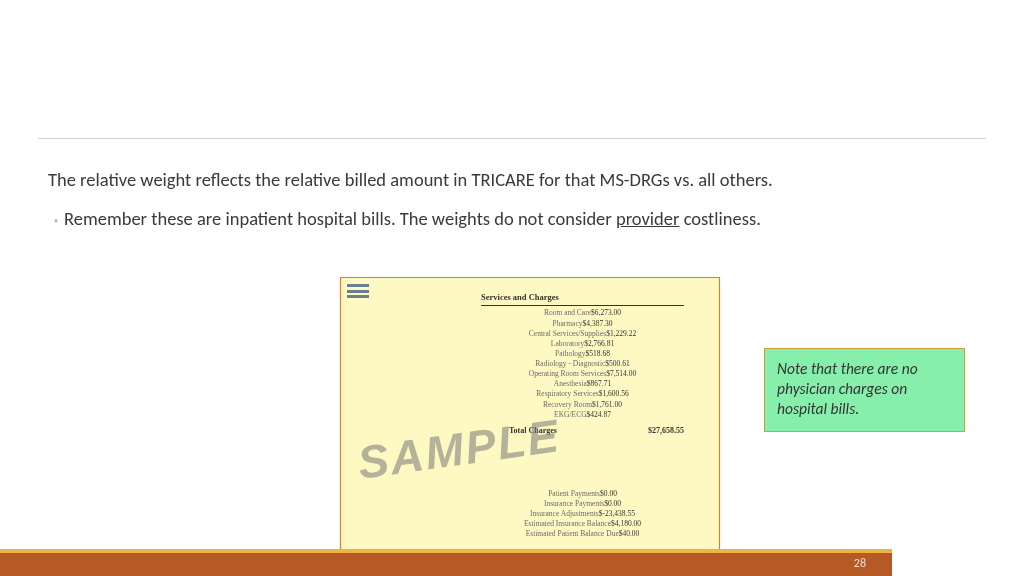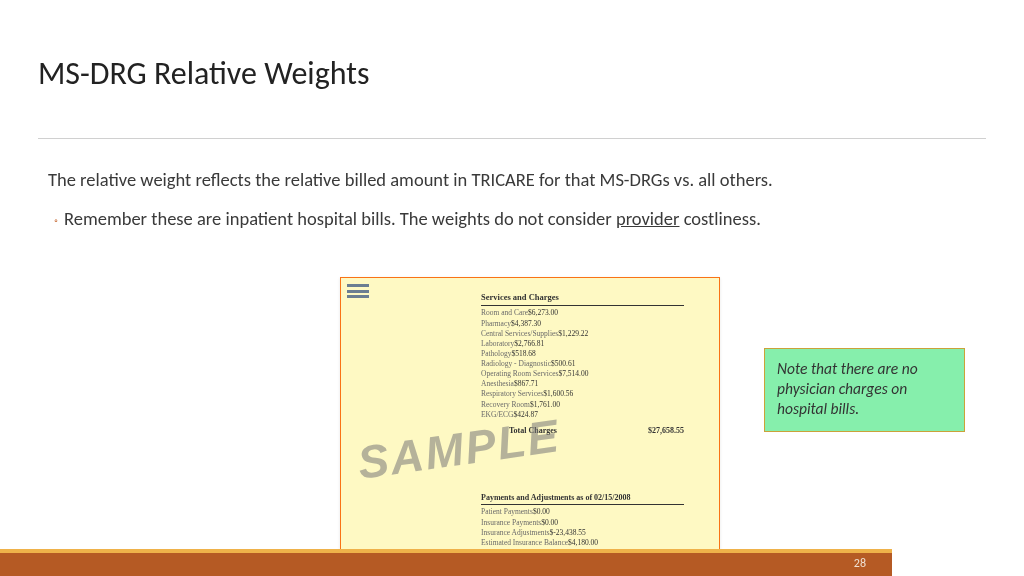--- a/index.html
+++ b/index.html
@@ -11,34 +11,33 @@
   .bullet-row { display: flex; margin-top: 14px; }
   .bullet-mark { width: 16px; flex-shrink: 0; color: #c05a1e; font-size: 10px; padding-top: 7px; text-align: center; }
   .bullet-content { font-size: 18.5px; line-height: 1.35; color: #3a3a3a; }
   .u { text-decoration: underline; }
   .bill { position: absolute; left: 340px; top: 277px; width: 380px; height: 278px; background: #fef9c3; border: 1px solid #f97316; box-shadow: 0 1px 3px rgba(0,0,0,0.1); overflow: hidden; }
   .bill-bars { position: absolute; left: 6px; top: 6px; width: 22px; height: 14px; display: flex; flex-direction: column; justify-content: space-between; }
   .bill-bar { height: 3px; background: #6b7e92; }
   .bill-inner { position: absolute; left: 140px; top: 14px; right: 35px; font-family: Georgia, 'Times New Roman', serif; font-size: 7.5px; color: #333; line-height: 1.35; }
   .bill-h { font-weight: bold; font-size: 8.5px; border-bottom: 0.5px solid #333; padding-bottom: 2px; margin-bottom: 2px; }
   .bill-h2 { font-weight: bold; font-size: 8px; border-bottom: 0.5px solid #333; padding-bottom: 1px; margin-top: 4px; margin-bottom: 2px; }
-  .bill-row { display: flex; justify-content: flex-start; }
+  .bill-row { display: flex; justify-content: center; }
   .bill-row .n { color: #6a6a6a; }
   .bill-row .v { color: #333; }
   .bill-total { display: flex; justify-content: space-between; font-weight: bold; margin-top: 6px; font-size: 8px; margin-left: 28px; }
   .sample { position: absolute; left: 16px; bottom: 78px; font-family: Arial, sans-serif; font-size: 46px; font-weight: 800; color: rgba(120,120,120,0.55); transform: rotate(-8deg); letter-spacing: 2px; font-style: italic; }
   .callout { position: absolute; left: 764px; top: 348px; width: 201px; padding: 10px 12px 12px 12px; background: #86efac; border: 0.8px solid #caa23a; font-size: 15.5px; font-style: italic; color: #333; line-height: 1.3; }
   .footer { position: absolute; left: 0; bottom: 0; width: 892px; height: 27px; background: #b55a24; border-top: 4px solid #efb24a; }
   .page-num { position: absolute; right: 26px; bottom: 6px; font-size: 12px; color: #efe0d2; }
 </style>
 </head>
 <body>
 
 <div class="slide">
-  <div class="title">MS-DRG Relative Weights</div>
   <div class="hr"></div>
 
   <div class="body-text">
     <div>The relative weight reflects the relative billed amount in TRICARE for that MS-DRGs vs. all others.</div>
     <div class="bullet-row">
       <div class="bullet-mark">◦</div>
       <div class="bullet-content">
         <span>Remember these are inpatient hospital bills.  The weights do not consider </span><span class="u">provider</span><span> costliness.</span>
       </div>
     </div>
@@ -96,21 +95,20 @@
           <div class="bill-row">
             <span class="n">EKG/ECG</span>
             <span class="v">$424.87</span>
           </div>
         </div>
       <div class="bill-total">
         <span>Total Charges</span>
         <span>$27,658.55</span>
       </div>
       <div style="height:52px"></div>
-      <div class="bill-h2">Payments and Adjustments as of 02/15/2008</div>
       <div id="bill-payments">
           <div class="bill-row">
             <span class="n">Patient Payments</span>
             <span class="v">$0.00</span>
           </div>
           <div class="bill-row">
             <span class="n">Insurance Payments</span>
             <span class="v">$0.00</span>
           </div>
           <div class="bill-row">

